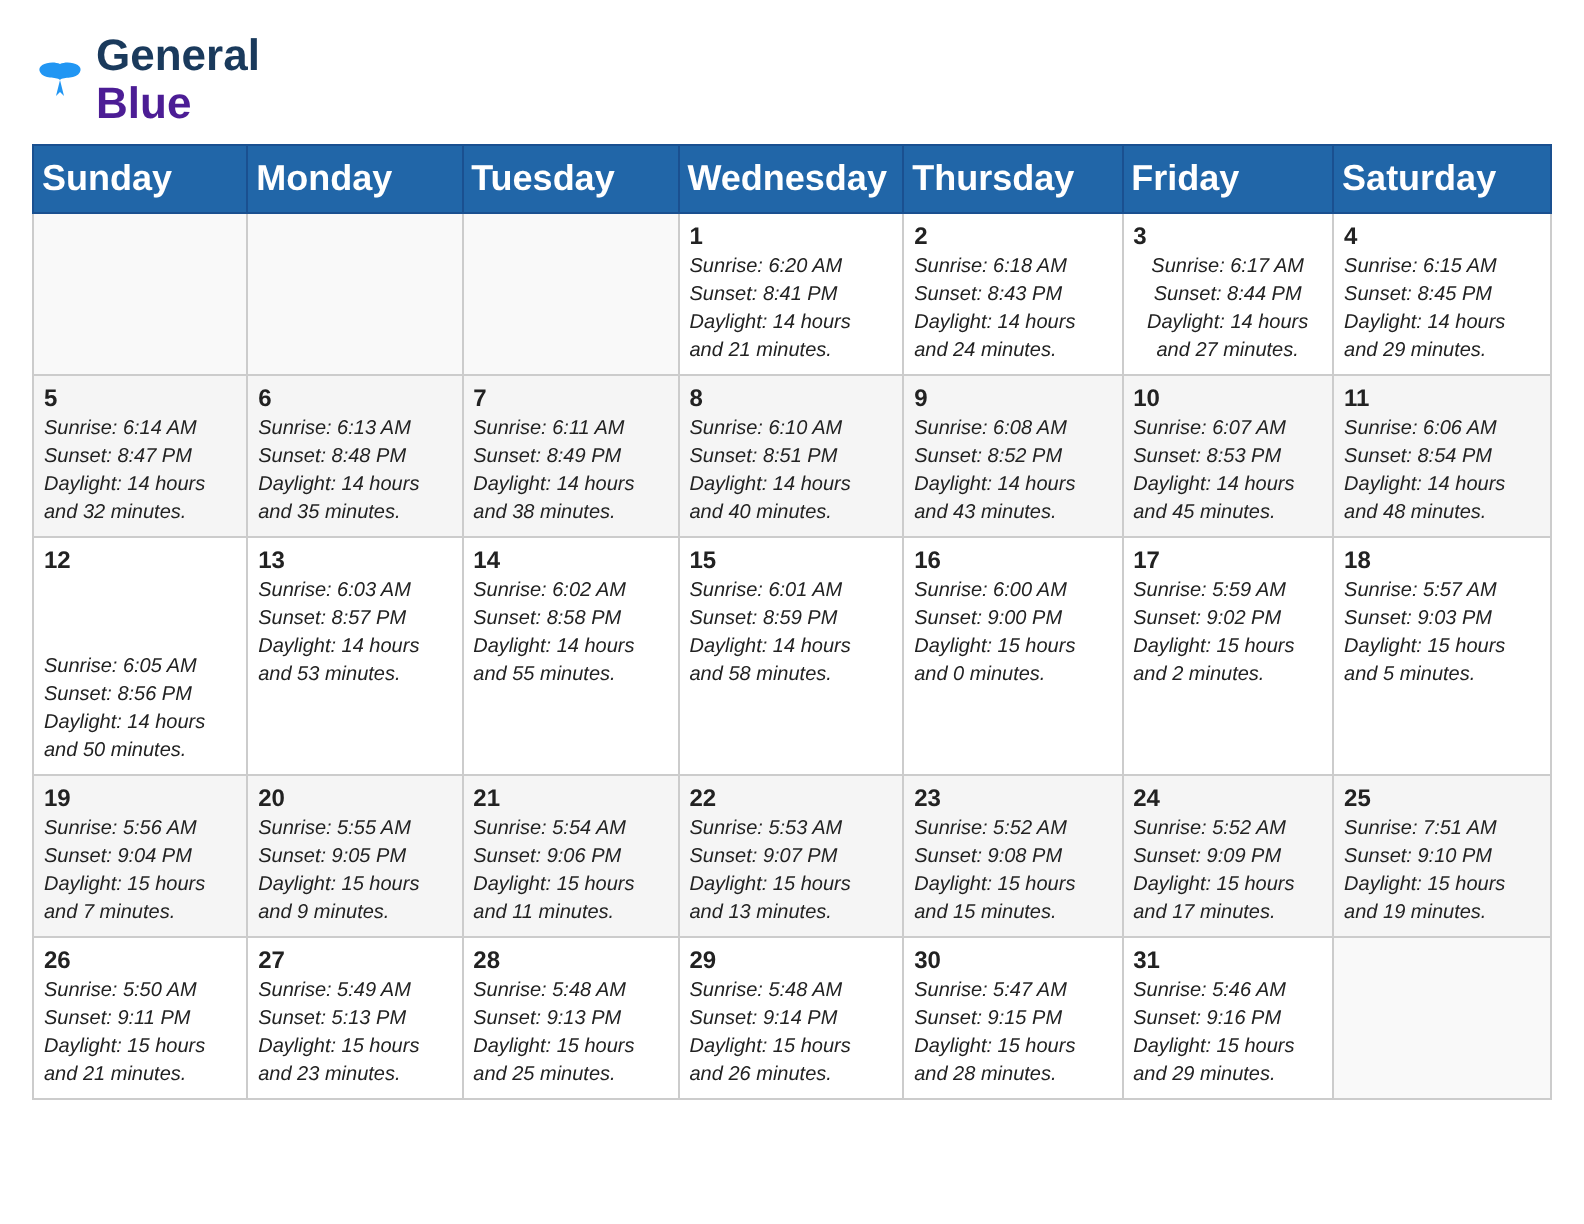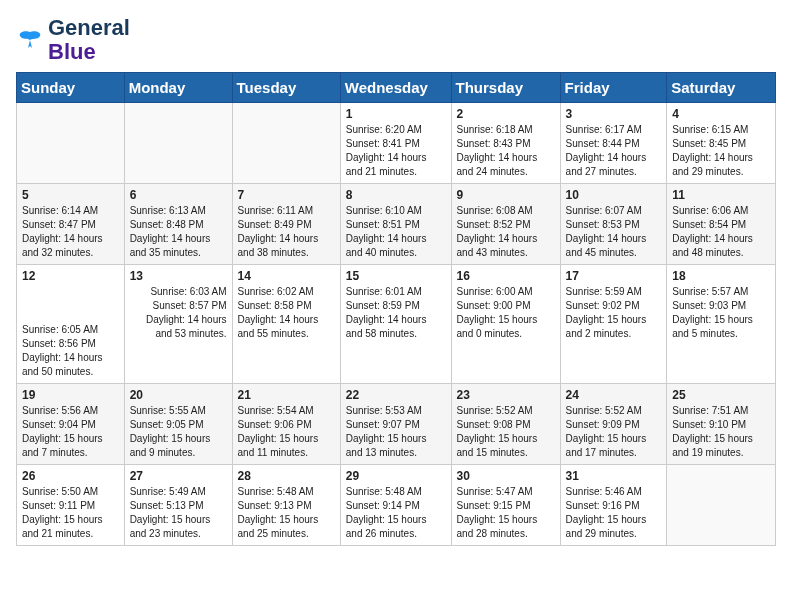--- a/index.html
+++ b/index.html
@@ -48,21 +48,21 @@
       font-weight: normal;
     }
     .calendar {
       width: 100%;
       border-collapse: collapse;
       border: 1px solid #ccc;
     }
     .calendar th {
       background: #2166a8;
       color: #fff;
-      font-size: 15px;
+      font-size: 18px;
       font-weight: bold;
       padding: 6px 4px;
       text-align: left;
       border: 1px solid #1a5090;
     }
     .calendar td {
       vertical-align: top;
       border: 1px solid #ccc;
       padding: 4px 5px;
       font-size: 10.5px;
@@ -79,20 +79,21 @@
     }
     .day-num {
       font-weight: bold;
       font-size: 12px;
       margin-bottom: 2px;
     }
     .day-info {
       font-size: 10px;
       line-height: 1.4;
       color: #222;
+      font-style: italic;
     }
     .empty-cell {
       background: #f9f9f9 !important;
     }
   </style>
 </head>
 <body>
 
 <div class="header">
   <div class="logo">
@@ -137,21 +138,21 @@
         </td>
         <td>
           <div class="day-num">2</div>
           <div class="day-info" style="white-space: pre-line;">Sunrise: 6:18 AM
 Sunset: 8:43 PM
 Daylight: 14 hours
 and 24 minutes.</div>
         </td>
         <td>
           <div class="day-num">3</div>
-          <div class="day-info" style="white-space: pre-line;">Sunrise: 6:17 AM
+          <div class="day-info" style="white-space: pre-line; text-align: center;">Sunrise: 6:17 AM
 Sunset: 8:44 PM
 Daylight: 14 hours
 and 27 minutes.</div>
         </td>
         <td>
           <div class="day-num">4</div>
           <div class="day-info" style="white-space: pre-line;">Sunrise: 6:15 AM
 Sunset: 8:45 PM
 Daylight: 14 hours
 and 29 minutes.</div>
@@ -211,21 +212,21 @@
       <tr>
         <td>
           <div class="day-num">12</div>
           <div class="day-info" style="white-space: pre-line; margin-top: 40px;">Sunrise: 6:05 AM
 Sunset: 8:56 PM
 Daylight: 14 hours
 and 50 minutes.</div>
         </td>
         <td>
           <div class="day-num">13</div>
-          <div class="day-info" style="white-space: pre-line; text-align: right;">Sunrise: 6:03 AM
+          <div class="day-info" style="white-space: pre-line;">Sunrise: 6:03 AM
 Sunset: 8:57 PM
 Daylight: 14 hours
 and 53 minutes.</div>
         </td>
         <td>
           <div class="day-num">14</div>
           <div class="day-info" style="white-space: pre-line;">Sunrise: 6:02 AM
 Sunset: 8:58 PM
 Daylight: 14 hours
 and 55 minutes.</div>

